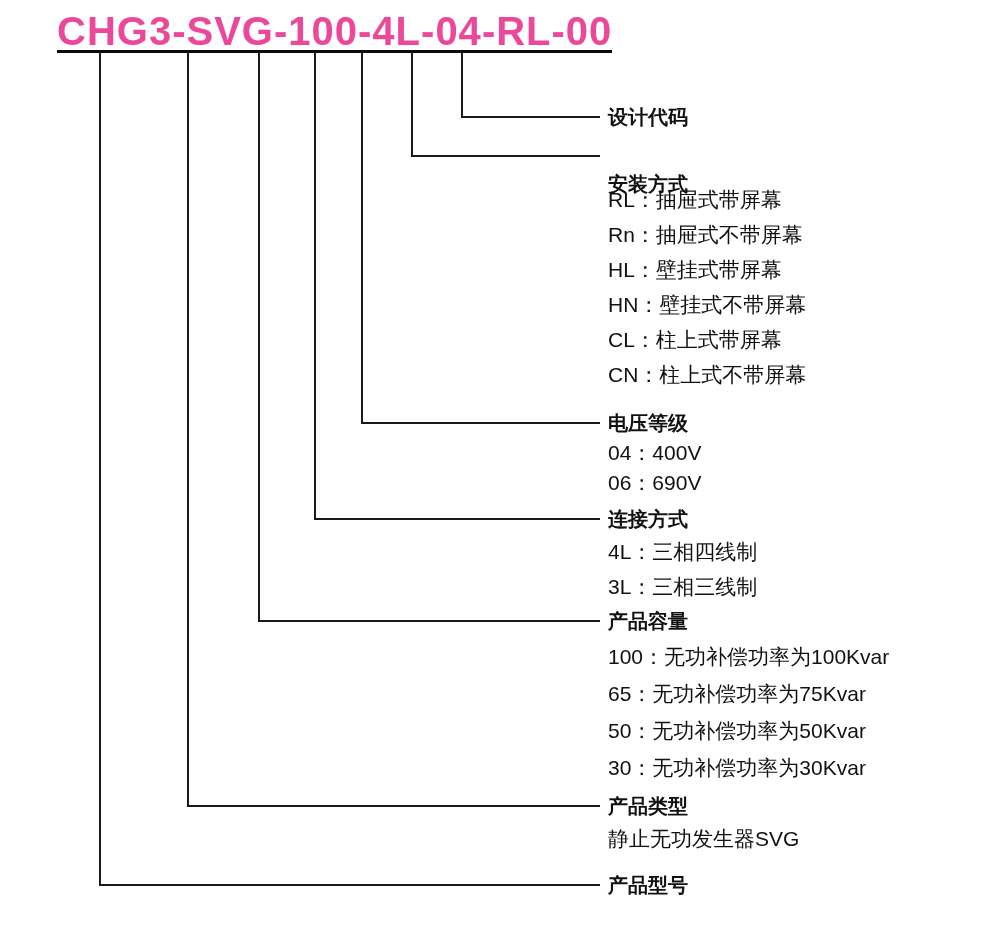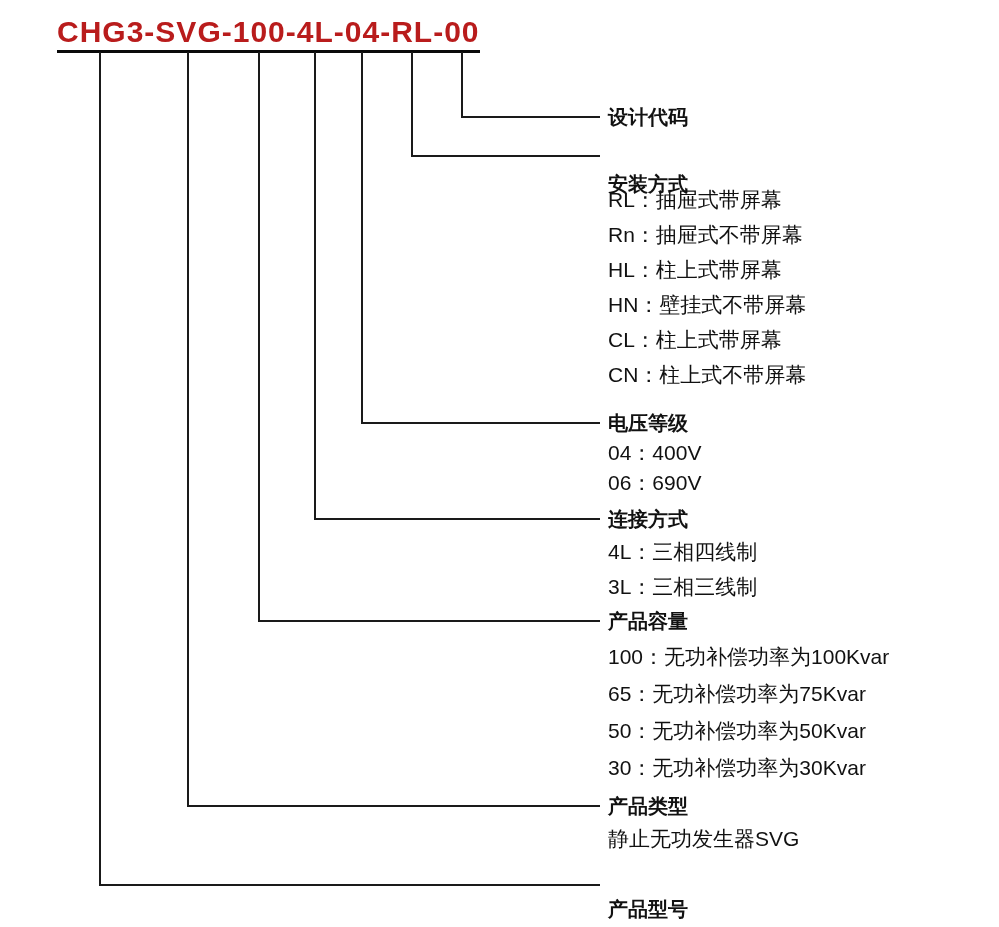--- a/index.html
+++ b/index.html
@@ -18,25 +18,25 @@
     height:927px;
     background:var(--bg);
     overflow:hidden;
   }
   
   .model-code{
     position:absolute;
     left:57px;
     top:14px;
     display:inline-block;
-    font-size:30px;
+    font-size:40px;
     font-weight:700;
     letter-spacing:1px;
     line-height:35px;
-    color:#b91c1c;
+    color:#ec4899;
     border-bottom:3px solid #0a0a0a;
     padding-bottom:1px;
     white-space:nowrap;
   }
   
   .vline{
     position:absolute;
     width:2px;
     background:#1a1a1a;
     top:52px;
@@ -94,21 +94,21 @@
 
   <div class="vline" style="left:99px;height:834px;"></div>
   <div class="hline" style="left:99px;top:884px;width:501px;"></div>
 
   <div class="label" style="top:103px;">设计代码</div>
 
   <div class="label" style="top:142px;margin-top:28px;">安装方式</div>
   <div class="options lh35" style="top:182px;">
     <span class="opt">RL：抽屉式带屏幕</span>
     <span class="opt">Rn：抽屉式不带屏幕</span>
-    <span class="opt">HL：柱上式带屏幕</span>
+    <span class="opt">HL：壁挂式带屏幕</span>
     <span class="opt">HN：壁挂式不带屏幕</span>
     <span class="opt">CL：柱上式带屏幕</span>
     <span class="opt">CN：柱上式不带屏幕</span>
   </div>
 
   <div class="label" style="top:409px;">电压等级</div>
   <div class="options lh30" style="top:438px;">
     <span class="opt">04：400V</span>
     <span class="opt">06：690V</span>
   </div>
@@ -125,15 +125,15 @@
     <span class="opt">65：无功补偿功率为75Kvar</span>
     <span class="opt">50：无功补偿功率为50Kvar</span>
     <span class="opt">30：无功补偿功率为30Kvar</span>
   </div>
 
   <div class="label" style="top:792px;">产品类型</div>
   <div class="options lh30" style="top:824px;">
     <span class="opt">静止无功发生器SVG</span>
   </div>
 
-  <div class="label" style="top:871px;margin-top:24px;">产品型号</div>
+  <div class="label" style="top:871px;">产品型号</div>
 
 </div>
 
 </body></html>

